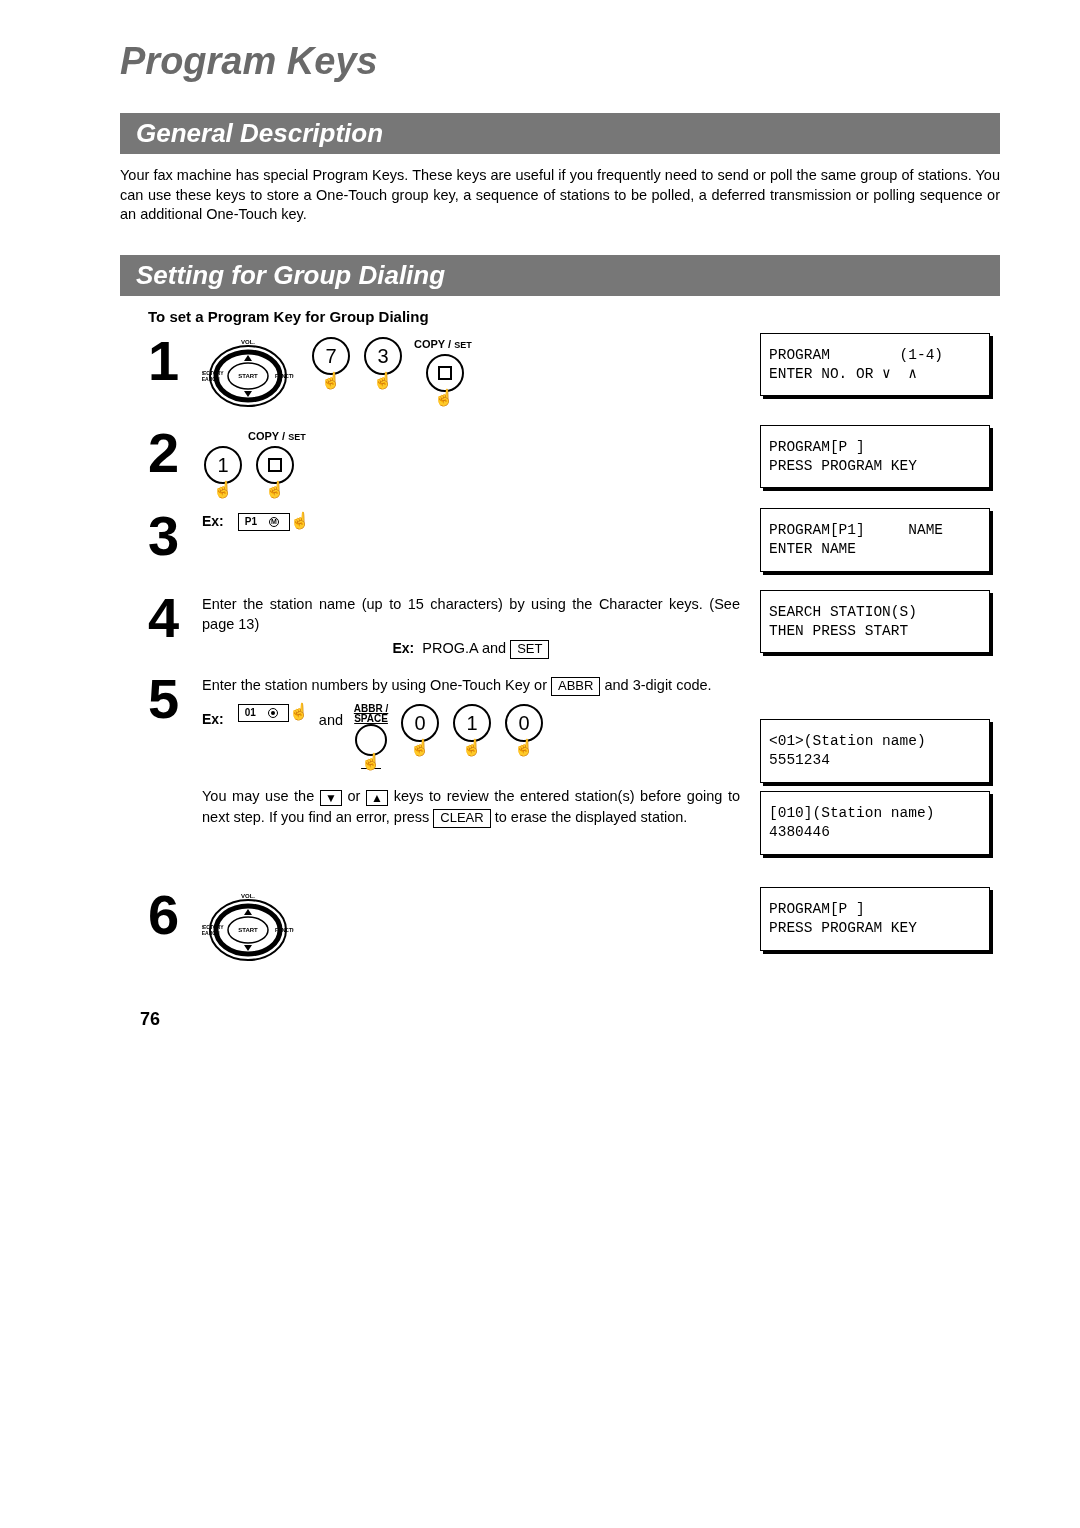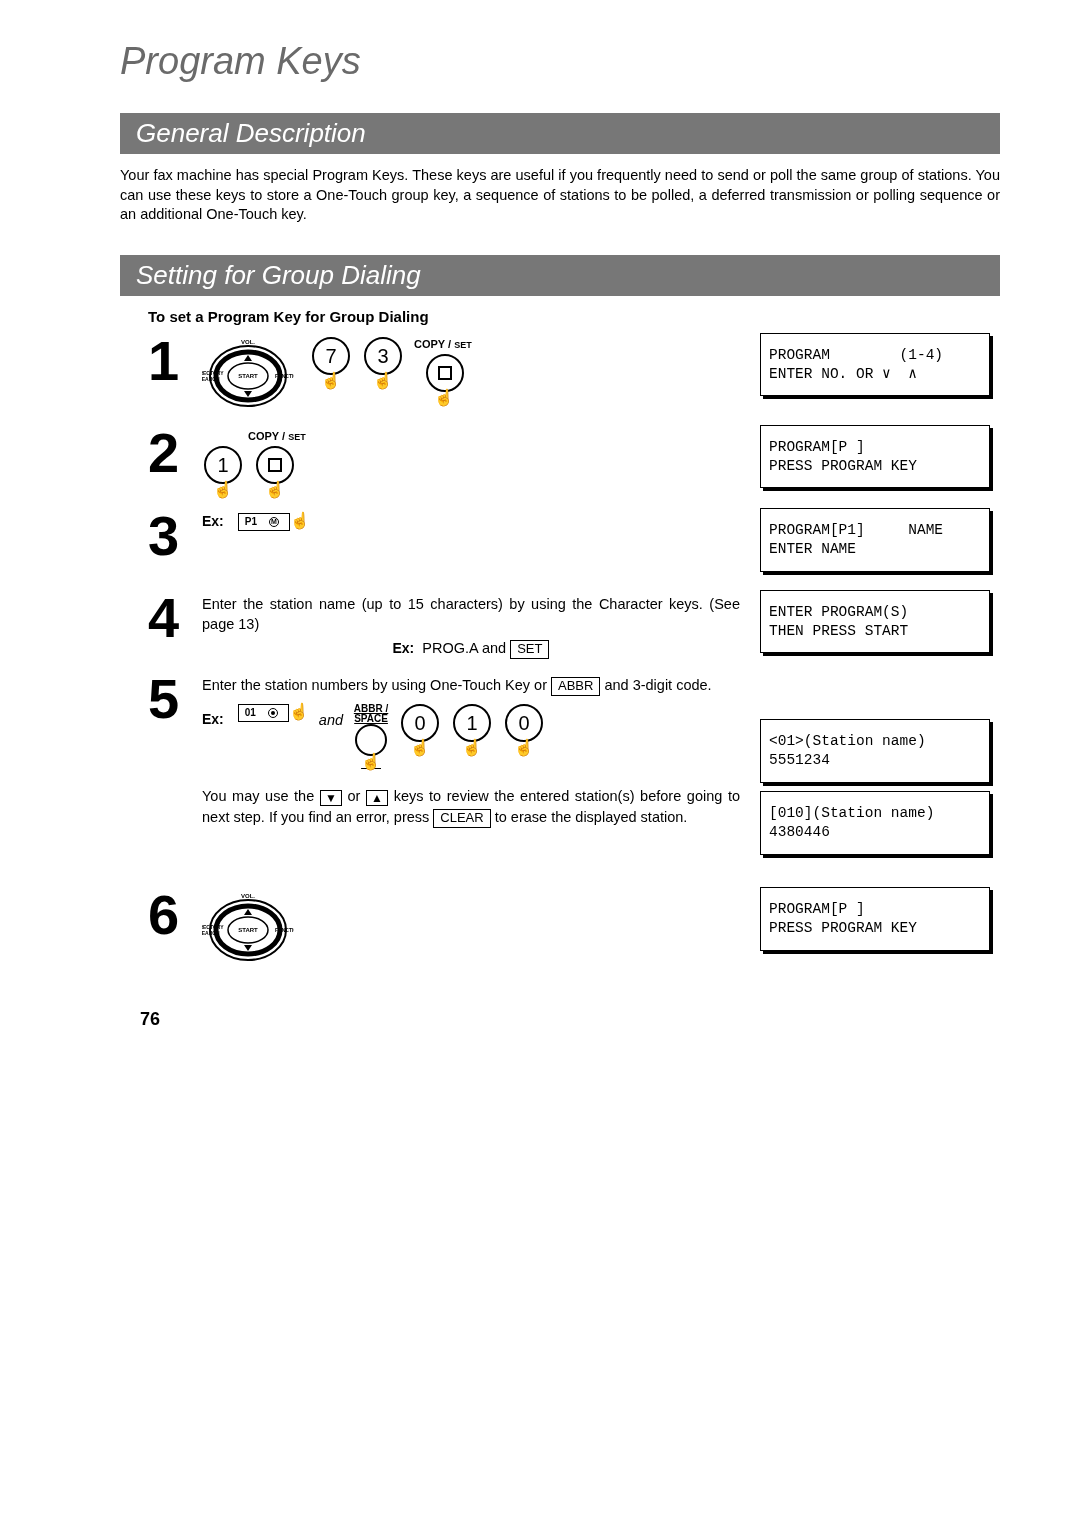--- a/index.html
+++ b/index.html
@@ -11,29 +11,29 @@
     font-size: 14px;
     color: #000;
     width: 1080px;
   }
   .page {
     padding: 40px 80px 30px 120px;
   }
   .title {
     color: #6a6a6a;
     font-size: 38px;
-    font-weight: normal;
+    font-weight: bold;
     font-style: italic;
     margin: 0 0 30px 0;
   }
   .section-bar {
     background: #777;
     color: #fff;
     font-size: 26px;
-    font-weight: normal;
+    font-weight: bold;
     font-style: italic;
     padding: 5px 16px;
     margin: 0 0 12px 0;
   }
   .body-text {
     font-size: 14.5px;
     line-height: 1.35;
     margin: 0 0 30px 0;
     text-align: justify;
   }
@@ -301,21 +301,21 @@
     <div class="step">
       <div class="step-num">4</div>
       <div class="step-body">
         <div class="instr">Enter the station name (up to 15 characters) by using the Character keys.  (See page 13)</div>
         <div style="margin-top:4px;text-align:center;">
           <span class="ex-label">Ex:</span><span> PROG.A and</span>
           <span class="boxed">SET</span>
         </div>
       </div>
       <div class="step-right">
-        <div class="lcd"><span>ENTER PROGRAM(S)</span>
+        <div class="lcd"><span>SEARCH STATION(S)</span>
 <span>THEN PRESS START</span></div>
       </div>
     </div>
 
     <div class="step">
       <div class="step-num">5</div>
       <div class="step-body">
         <div class="instr">
           <span>Enter the station numbers by using One-Touch Key or </span>
           <span class="boxed">ABBR</span>
@@ -326,21 +326,21 @@
           <div class="rect-key">
             <div class="rect">
               <span>01</span>
               <span style="flex:1"></span>
               <span class="dot">
                   <span class="innerdot"></span>
                 </span>
             </div>
             <span class="hand">☝</span>
           </div>
-          <span style="margin-top:6px;font-style:italic;">and</span>
+          <span style="margin-top:6px;">and</span>
           <div style="display:inline-flex;flex-direction:column;align-items:center;text-decoration:underline;">
             <div class="abbr-label"><span>ABBR</span> /</div>
             <div class="abbr-label">SPACE</div>
             <div class="round-key">
               <div class="circle" style="width:32px;height:32px;"></div>
               <span class="hand">☝</span>
             </div>
           </div>
           <div class="round-key">
             <div class="circle">

